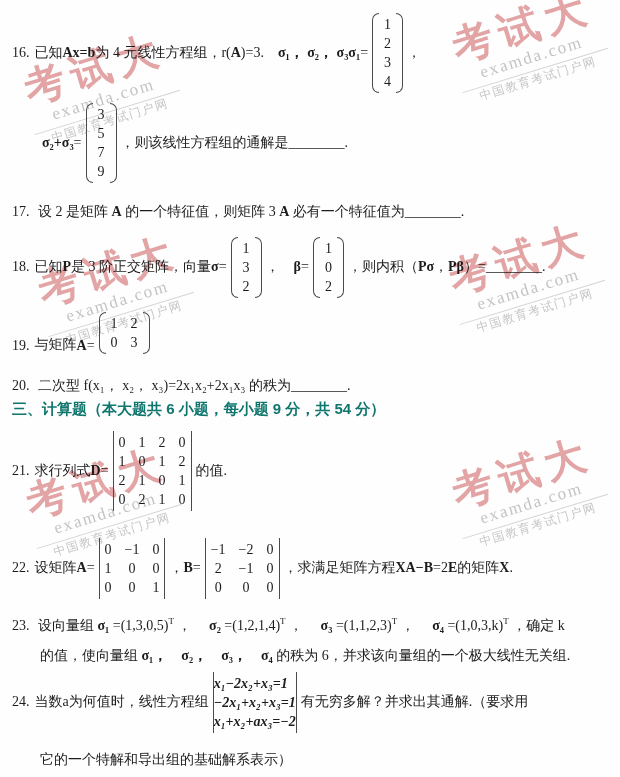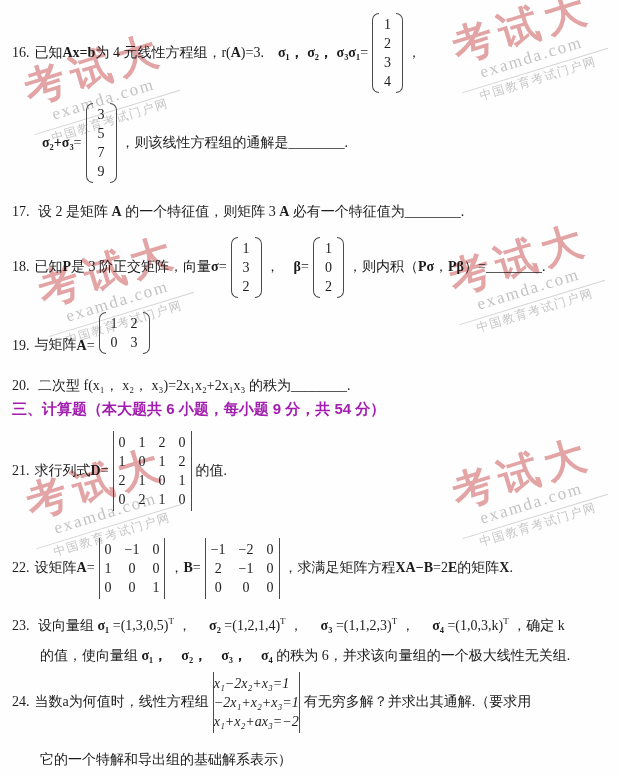--- a/index.html
+++ b/index.html
@@ -6,39 +6,39 @@
   .page {
     position:relative; width:620px; height:777px; background:#fefefe;
     font-family:"Liberation Serif","DejaVu Serif",serif;
     font-size:14px; color:#1c1c1c; overflow:hidden;
   }
   .row { position:absolute; display:flex; align-items:center; white-space:nowrap; z-index:2; }
   .line { position:absolute; white-space:nowrap; z-index:2; }
   .qno { margin-right:5px; }
   .bi { font-weight:bold; }
   .it { }
-  .sec { font-weight:bold; font-size:15px; font-family:"Liberation Sans","DejaVu Sans",sans-serif; color:#a21caf; }
+  .sec { font-weight:bold; font-size:15px; font-family:"Liberation Sans","DejaVu Sans",sans-serif; color:#0f766e; }
 
   
   .vec { display:inline-flex; align-items:stretch; margin:0 4px; }
   .vec::before { content:""; width:6px; border:1.3px solid #4a4a4a; border-right:none;
                  border-radius:9px 0 0 9px; }
   .vec::after  { content:""; width:6px; border:1.3px solid #4a4a4a; border-left:none;
                  border-radius:0 9px 9px 0; }
   
   .det { display:inline-flex; align-items:stretch; margin:0 4px; }
   .det::before { content:""; width:1px; background:#4a4a4a; }
   .det::after  { content:""; width:1px; background:#4a4a4a; }
 
   .cells { display:grid; text-align:center; line-height:19px; padding:2px 5px; column-gap:13px; align-self:center; }
   .c1 { grid-template-columns:auto; }
   .c2 { grid-template-columns:repeat(2,auto); }
   .c3 { grid-template-columns:repeat(3,auto); }
   .c4 { grid-template-columns:repeat(4,auto); }
-  .eqs { display:grid; grid-template-columns:auto; text-align:left; line-height:19px; padding:2px 0; font-style:italic; align-self:center; }
+  .eqs { display:grid; grid-template-columns:auto; text-align:left; line-height:19px; padding:2px 0; font-style:italic; align-self:center;font-weight:bold; }
 
   sup.tr { font-size:9px; vertical-align:super; line-height:0; }
 
   
   .wm { position:absolute; transform:rotate(-17deg); text-align:center; z-index:1; pointer-events:none; }
   .wm .brand { font-size:41px; font-weight:bold; letter-spacing:7px; color:#d06a6a; opacity:.6;
                font-family:"Liberation Serif","DejaVu Serif",serif; line-height:1; }
   .wm .domain { font-size:17px; color:#c3c3c3; letter-spacing:2px; margin-top:2px; line-height:1.1; }
   .wm .rule { height:1px; background:#d4d4d4; margin:3px 4px 2px 4px; }
   .wm .site { font-size:12px; color:#c6c6c6; letter-spacing:1.5px; line-height:1.1; }

